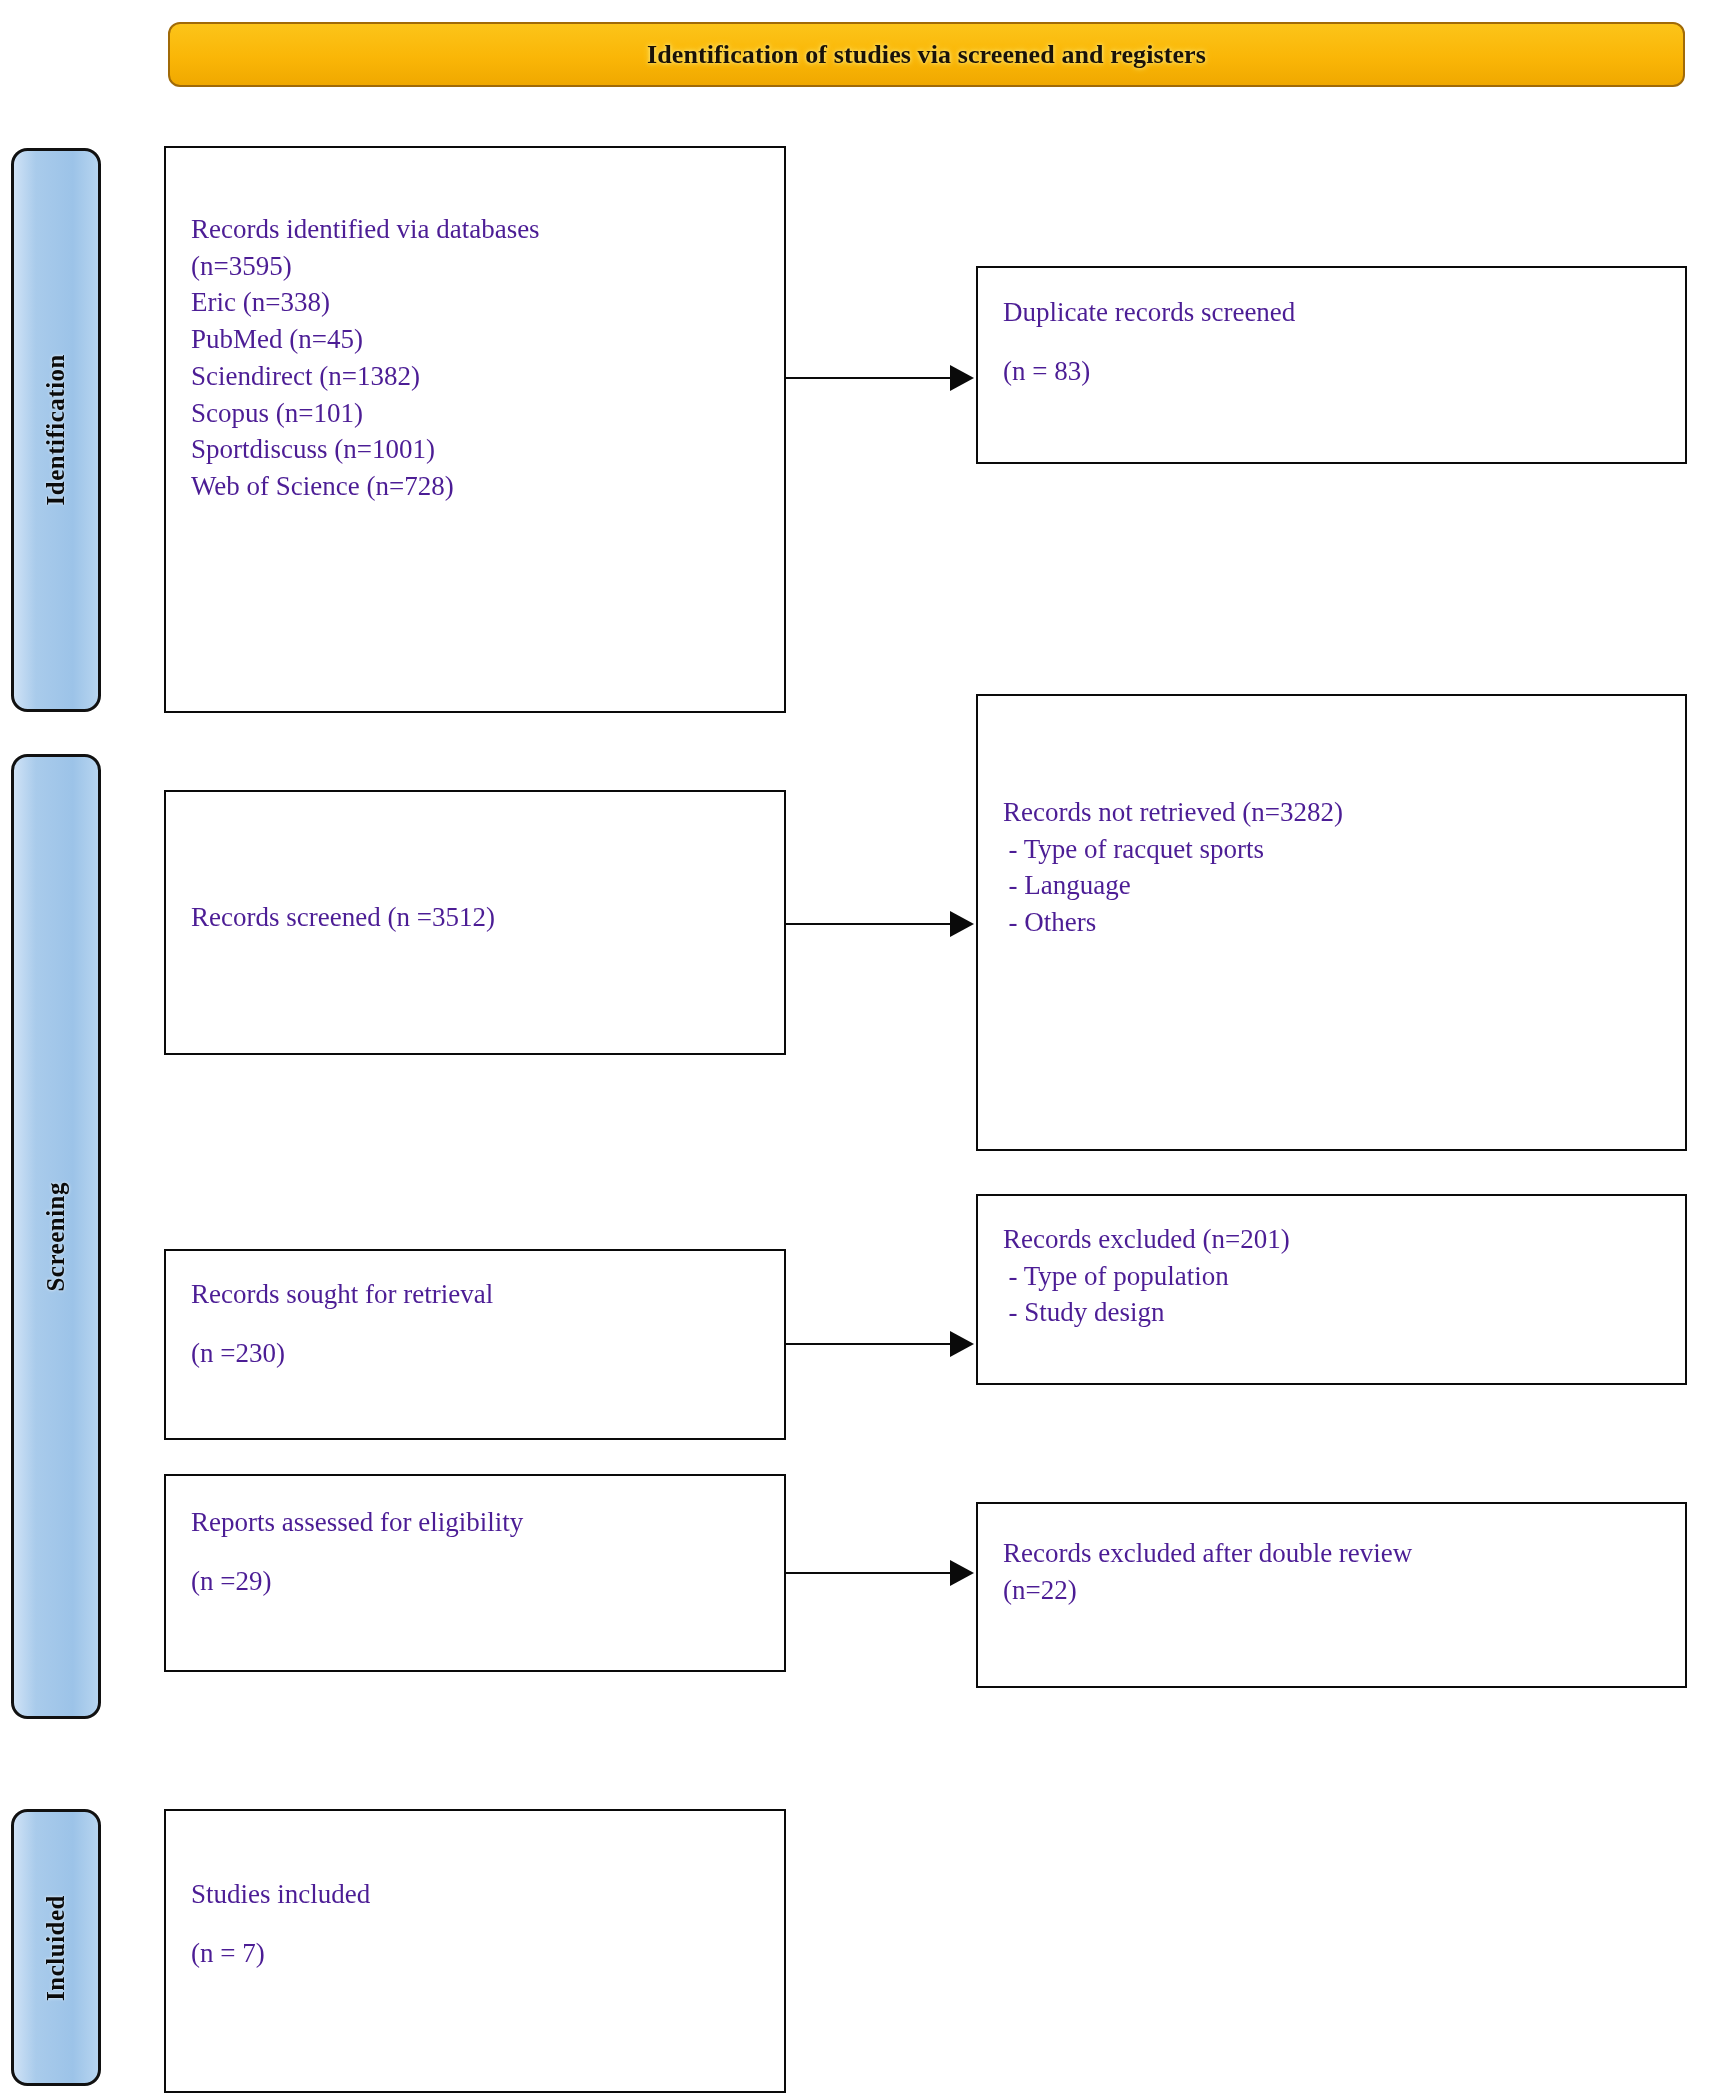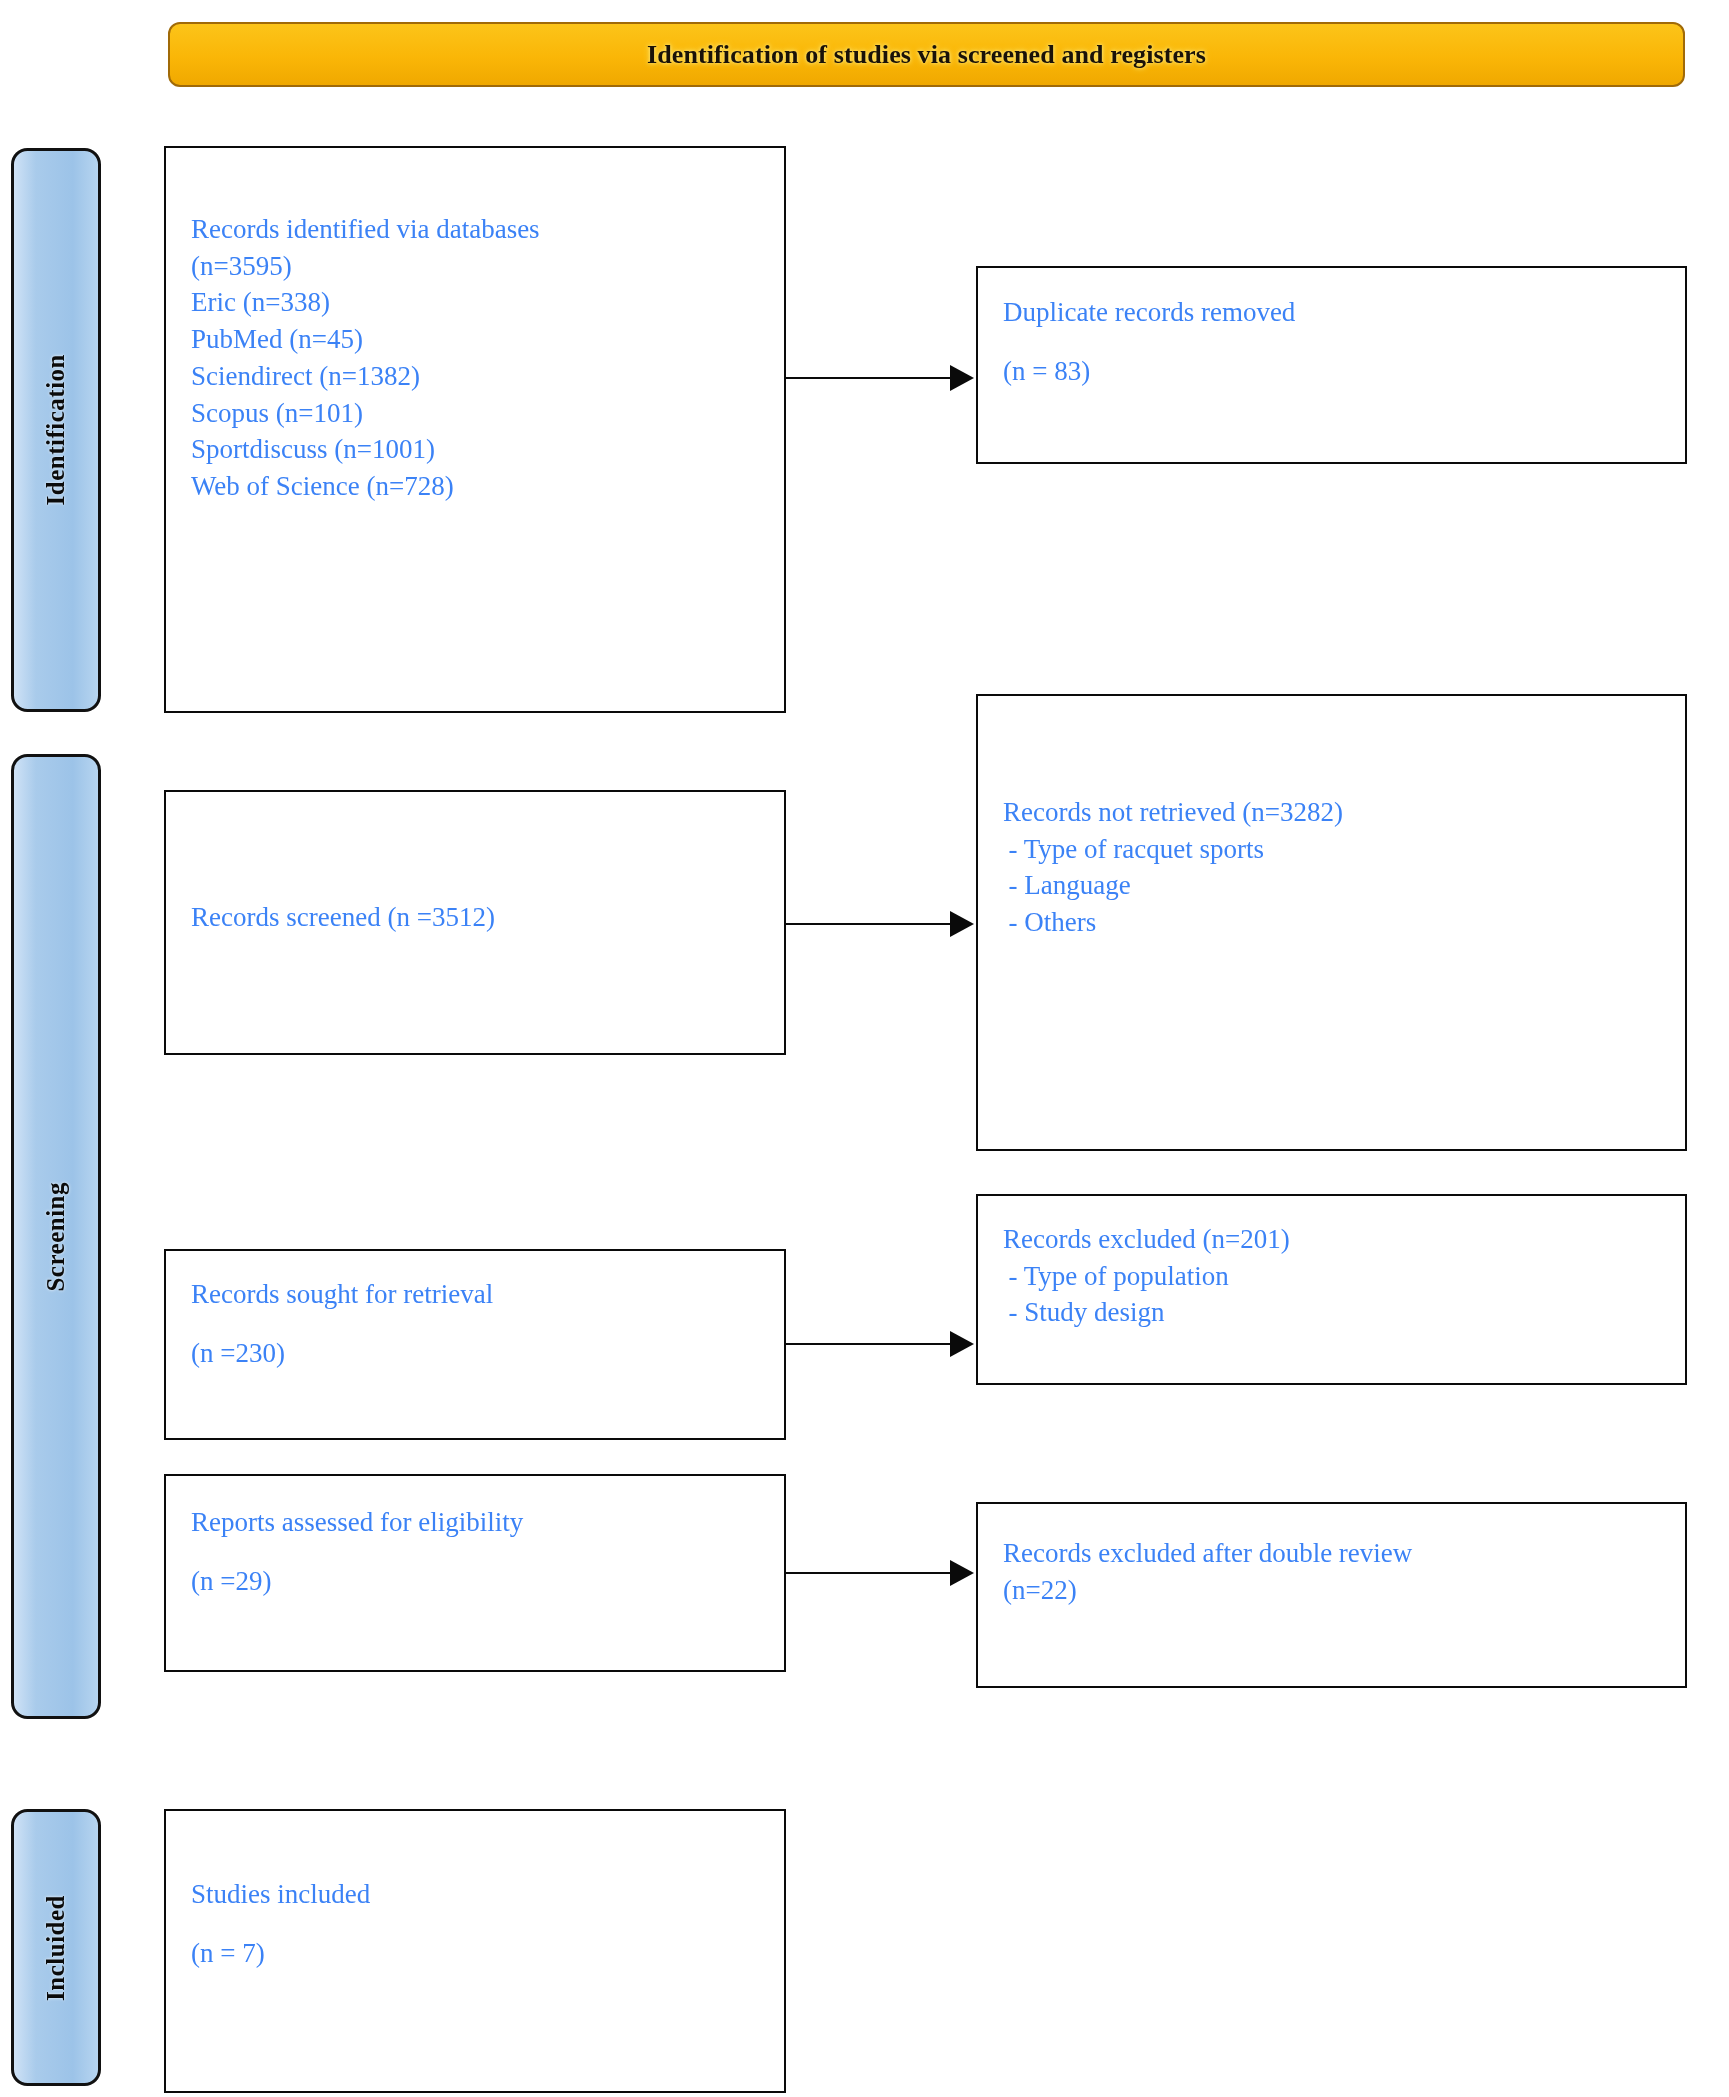--- a/index.html
+++ b/index.html
@@ -77,21 +77,21 @@
   }
   .flow-box-inner {
     position: absolute;
     left: 0; right: 0;
     padding: 0 25px;
   }
   .flow-line {
     font-family: "Liberation Serif", "DejaVu Serif", serif;
     font-size: 27px;
     line-height: 1.36;
-    color: #3b82f6;
+    color: #4c1d95;
     white-space: nowrap;
   }
   .flow-line.spaced { margin-top: 22px; }
   .flow-line.dash { padding-left: 5.5px; }
 
   
   .arrow {
     position: absolute;
     height: 22px;
     display: flex;
@@ -146,21 +146,21 @@
     </div>
   </div>
 
   <div class="arrow" style="left:786px; top:367px; width:188px;">
     <div class="arrow-shaft"></div>
     <div class="arrow-head"></div>
   </div>
 
   <div class="flow-box" style="left:976px; top:266px; width:711px; height:198px;">
     <div class="flow-box-inner" style="top:26px;">
-      <div class="flow-line">Duplicate records removed</div>
+      <div class="flow-line">Duplicate records screened</div>
       <div class="flow-line spaced">(n = 83)</div>
     </div>
   </div>
 
   <div class="flow-box" style="left:164px; top:790px; width:622px; height:265px;">
     <div class="flow-box-inner" style="top:107px;">
       <div class="flow-line">Records screened (n =3512)</div>
     </div>
   </div>
 

